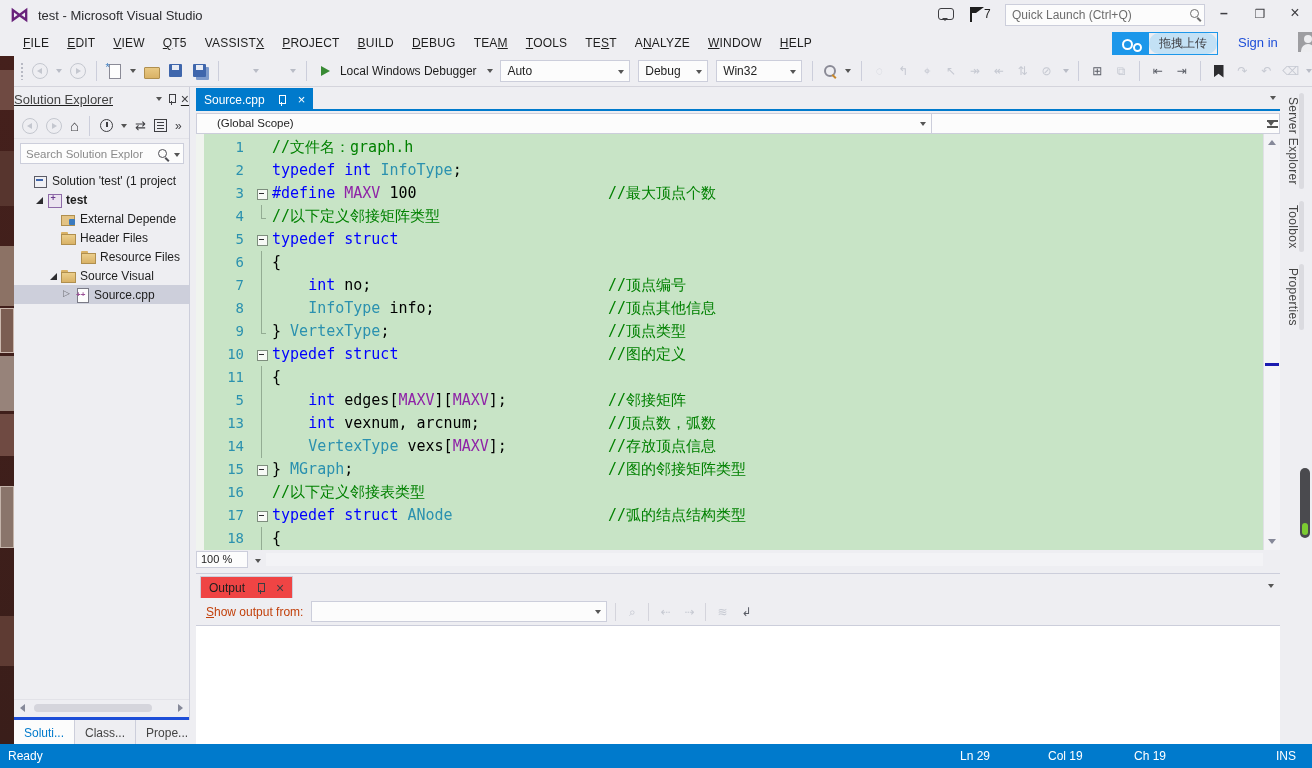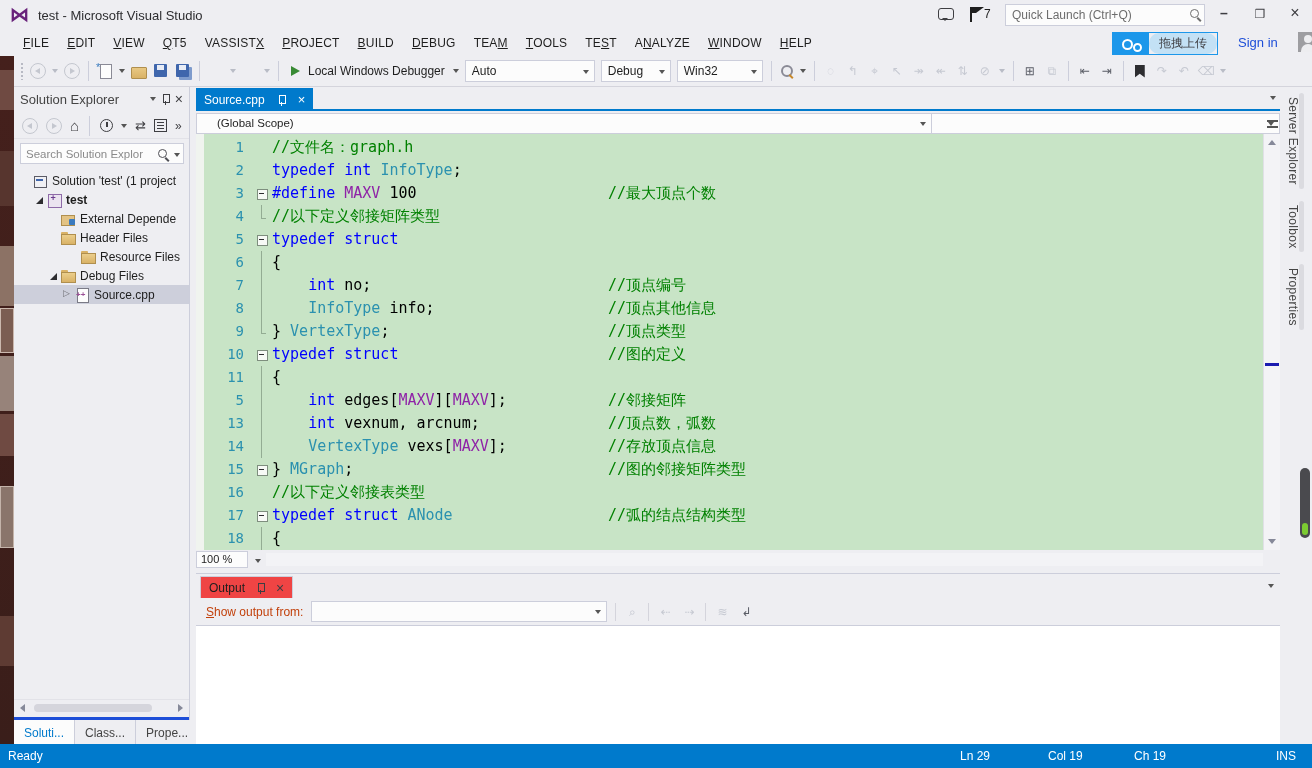--- a/index.html
+++ b/index.html
@@ -36,21 +36,21 @@
   .upload-ic { width:36px; background:var(--c-upload); position:relative; }
   .upload-ic::before { content:""; position:absolute; left:9px; top:6px; width:7px; height:7px; border:2px solid #fff; border-radius:50%; }
   .upload-ic::after { content:""; position:absolute; left:20px; top:10px; width:5px; height:5px; border:2px solid #fff; border-radius:50%; }
   .upload-tx { background:#C3E1F5; color:#3E3E42; font-size:12px; padding:0 10px; line-height:21px;border-radius:10px; }
   .signin { position:absolute; left:1224px; top:5px; font-size:13px; color:#1d4ed8; }
   .avatar { position:absolute; left:1284px; top:2px; width:20px; height:20px; background:#9D9DA1; }
   .avatar::before { content:""; position:absolute; left:6px; top:3px; width:8px; height:8px; border-radius:50%; background:#EDEDF0; }
   .avatar::after { content:""; position:absolute; left:3px; top:12px; width:14px; height:8px; border-radius:7px 7px 0 0; background:#EDEDF0; }
 
   
-  .toolbar { position:absolute; left:14px; top:56px; right:0; height:31px; display:flex; align-items:center; gap:6px; padding-left:6px; border-bottom:1px solid #D4D4DC; }
+  .toolbar { position:absolute; left:14px; top:56px; right:0; height:31px; display:flex; align-items:center; gap:6px; padding-left:6px; border-bottom:1px solid #D4D4DC;justify-content:space-between; }
   .grip { width:4px; height:18px; background-image:radial-gradient(circle, #B8BAC4 1px, transparent 1px); background-size:4px 4px; }
   .tsep { width:1px; height:20px; background:#CCCEDB; margin:0 2px; }
   .navcircle { width:16px; height:16px; border:1px solid #C4C7CF; border-radius:50%; position:relative; }
   .navcircle::before { content:""; position:absolute; top:4px; border-top:3px solid transparent; border-bottom:3px solid transparent; }
   .nav-back::before { left:4px; border-right:5px solid #C4C7CF; }
   .nav-fwd::before { left:5px; border-left:5px solid #C4C7CF; }
   .caret { width:0; height:0; border-left:3px solid transparent; border-right:3px solid transparent; border-top:4px solid #555; }
   .caret.pale { border-top-color:#B9BCC6; }
   .icn16 { width:16px; height:16px; position:relative; }
   .icn-newfile::before { content:""; position:absolute; left:3px; top:1px; width:10px; height:13px; background:#FDFDFD; border:1px solid #8A8A96; }
@@ -73,21 +73,21 @@
   .g::before { content:attr(data-g); }
   .gd { color:#5A5D66; }
   .icn-bookmark { width:10px; height:13px; background:#2D2D30; clip-path:polygon(0 0,100% 0,100% 100%,50% 72%,0 100%); margin:0 3px; }
 
   
   .sliver { position:absolute; left:0; top:56px; width:14px; height:688px; background:linear-gradient(#45201C,#3A1E1A); }
   .sliver .blk { position:absolute; left:0; width:14px; }
 
   
   .solexp { position:absolute; left:14px; top:87px; width:176px; bottom:24px; background:#EEEEF2; border-right:1px solid #CCCEDB; }
-  .se-head { position:absolute; left:0; top:0; right:0; height:24px; display:flex; align-items:center; padding:0 6px; }
+  .se-head { position:absolute; left:0; top:0; right:0; height:24px; display:flex; align-items:center; padding:0 0;text-decoration:underline; }
   .se-title { font-size:13px; color:#444; flex:1; }
   .pinicn { width:9px; height:12px; position:relative; margin:0 5px; }
   .pinicn::before { content:""; position:absolute; left:2px; top:1px; width:5px; height:7px; border:1px solid #3E3E42; }
   .pinicn::after { content:""; position:absolute; left:4px; top:8px; width:1px; height:4px; background:#3E3E42; }
   .xicn::before { content:"×"; font-size:14px; color:#3E3E42; }
   .se-tools { position:absolute; left:0; top:26px; right:0; height:26px; display:flex; align-items:center; gap:8px; padding-left:8px; border-bottom:1px solid #E2E2E8; }
   .tk-home::before { content:"⌂"; font-size:15px; color:#3E3E42; }
   .tk-clock { width:13px; height:13px; border:1.5px solid #3E3E42; border-radius:50%; position:relative; }
   .tk-clock::before { content:""; position:absolute; left:5px; top:2px; width:1.5px; height:5px; background:#3E3E42; }
   .tk-sync::before { content:"⇄"; font-size:13px; color:#3E3E42; }
@@ -358,21 +358,21 @@
           <span class="tlabel">Header Files</span>
         </div>
         <div class="tree-row" style="padding-left: 54px;">
           <span class="tw none"></span>
           <span class="ti ti-folder"></span>
           <span class="tlabel">Resource Files</span>
         </div>
         <div class="tree-row" style="padding-left: 34px;">
           <span class="tw expanded"></span>
           <span class="ti ti-folder"></span>
-          <span class="tlabel">Debug Files</span>
+          <span class="tlabel">Source Visual</span>
         </div>
         <div class="tree-row selected" style="padding-left: 48px;">
           <span class="tw collapsed"></span>
           <span class="ti ti-cpp"></span>
           <span class="tlabel">Source.cpp</span>
         </div>
       </div>
     <div class="se-hscroll">
       <span class="arrow-l"></span>
       <span class="se-hthumb"></span>

